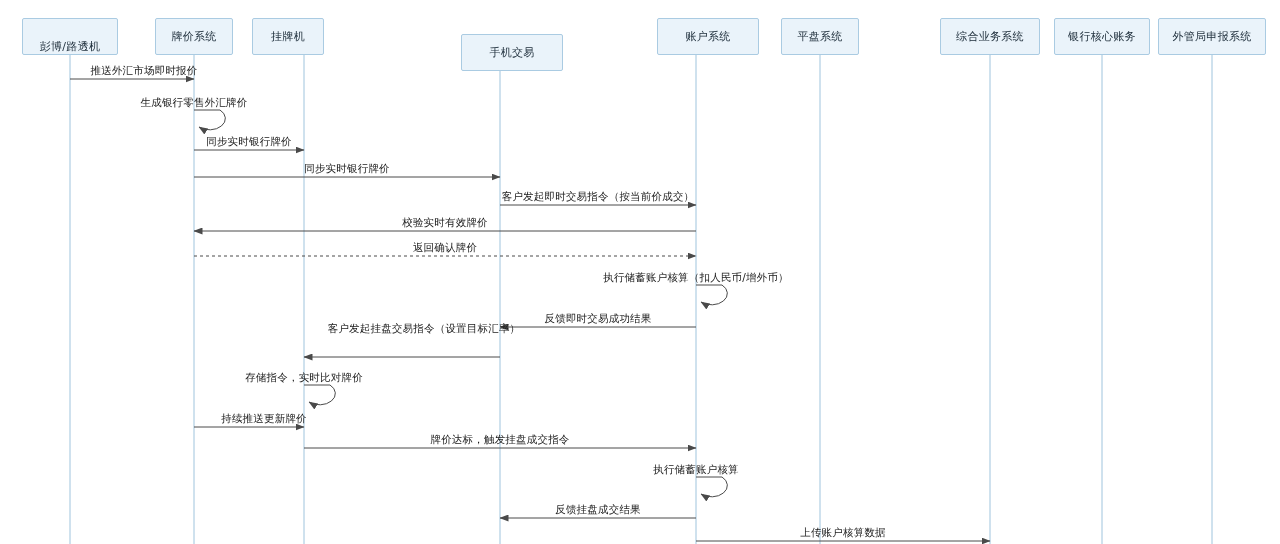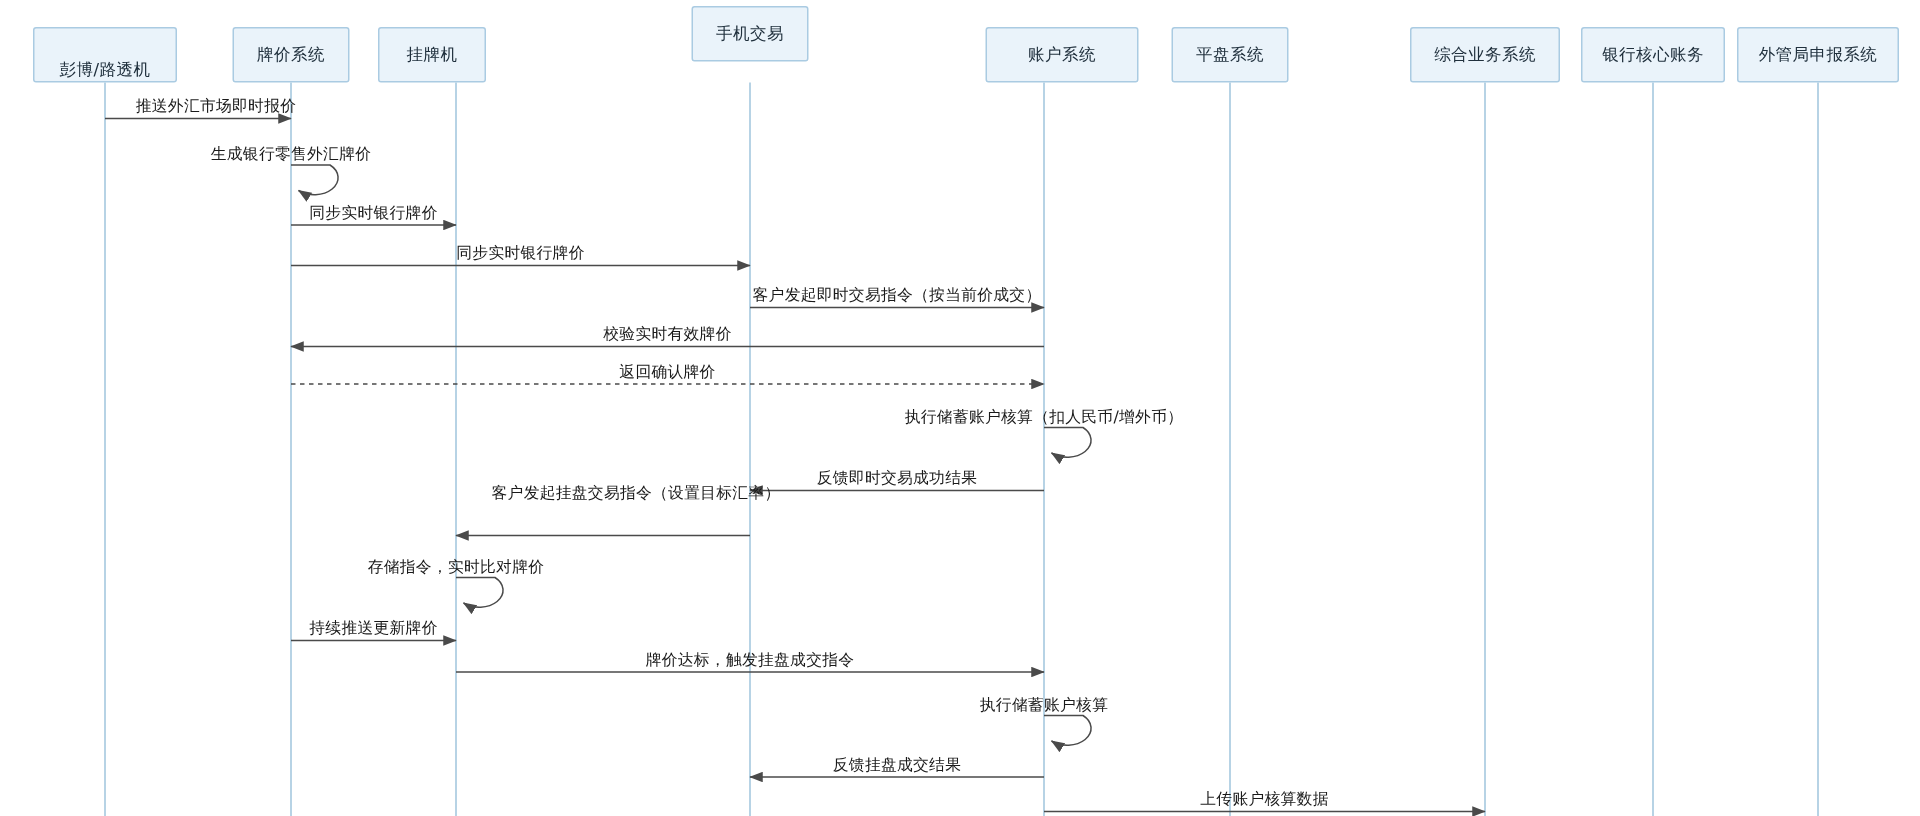--- a/index.html
+++ b/index.html
@@ -93,21 +93,21 @@
   <div id="actor-layer">
       <div class="actor-box" style="left: 22px; top: 18px; width: 96px; height: 37px; align-items: flex-end;">
         <span>彭博/路透机</span>
       </div>
       <div class="actor-box" style="left: 155px; top: 18px; width: 78px; height: 37px;">
         <span>牌价系统</span>
       </div>
       <div class="actor-box" style="left: 252px; top: 18px; width: 72px; height: 37px;">
         <span>挂牌机</span>
       </div>
-      <div class="actor-box" style="left: 461px; top: 4px; width: 78px; height: 37px;">
+      <div class="actor-box" style="left: 461px; top: 34px; width: 102px; height: 37px;">
         <span>手机交易</span>
       </div>
       <div class="actor-box" style="left: 657px; top: 18px; width: 102px; height: 37px;">
         <span>账户系统</span>
       </div>
       <div class="actor-box" style="left: 781px; top: 18px; width: 78px; height: 37px;">
         <span>平盘系统</span>
       </div>
       <div class="actor-box" style="left: 940px; top: 18px; width: 100px; height: 37px;">
         <span>综合业务系统</span>
@@ -124,19 +124,19 @@
       <div class="msg-label" style="left: 194px; top: 96px; transform: translateX(-50%);">生成银行零售外汇牌价</div>
       <div class="msg-label" style="left: 249px; top: 135px;">同步实时银行牌价</div>
       <div class="msg-label" style="left: 347px; top: 162px;">同步实时银行牌价</div>
       <div class="msg-label" style="left: 598px; top: 190px;">客户发起即时交易指令（按当前价成交）</div>
       <div class="msg-label" style="left: 445px; top: 216px;">校验实时有效牌价</div>
       <div class="msg-label" style="left: 445px; top: 241px;">返回确认牌价</div>
       <div class="msg-label" style="left: 696px; top: 271px; transform: translateX(-50%);">执行储蓄账户核算（扣人民币/增外币）</div>
       <div class="msg-label" style="left: 598px; top: 312px;">反馈即时交易成功结果</div>
       <div class="msg-label" style="left: 402px; top: 322px; padding-left: 44px;">客户发起挂盘交易指令（设置目标汇率）</div>
       <div class="msg-label" style="left: 304px; top: 371px; transform: translateX(-50%);">存储指令，实时比对牌价</div>
-      <div class="msg-label" style="left: 249px; top: 412px;">持续推送更新牌价</div>
+      <div class="msg-label" style="left: 264px; top: 412px;">持续推送更新牌价</div>
       <div class="msg-label" style="left: 500px; top: 433px;">牌价达标，触发挂盘成交指令</div>
       <div class="msg-label" style="left: 696px; top: 463px; transform: translateX(-50%);">执行储蓄账户核算</div>
       <div class="msg-label" style="left: 598px; top: 503px;">反馈挂盘成交结果</div>
       <div class="msg-label" style="left: 843px; top: 526px; font-family: Liberation Serif, serif;">上传账户核算数据</div>
     </div>
 </div>
 
 </body></html>

